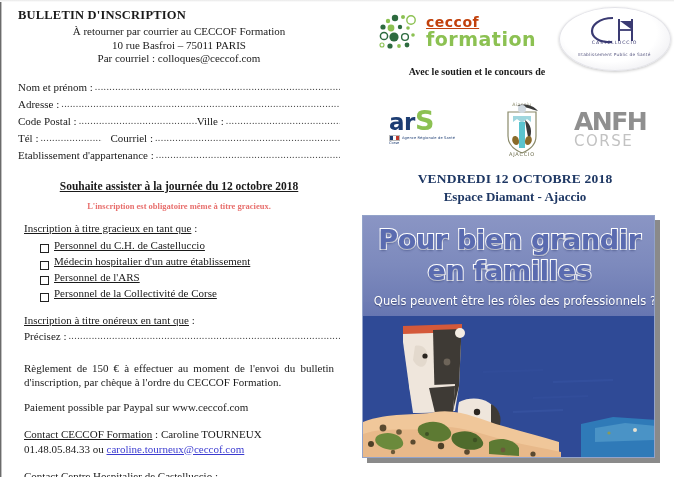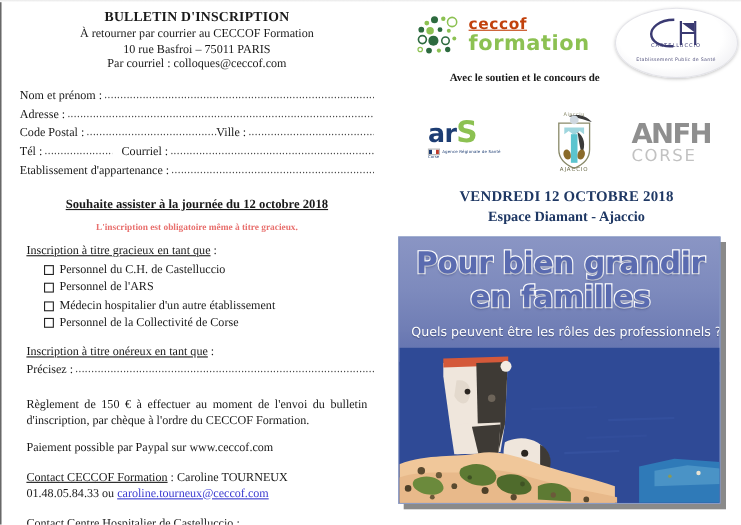--- a/index.html
+++ b/index.html
@@ -35,21 +35,21 @@
   }
 
   
   .left-col {
     position: absolute;
     left: 18px;
     top: 8px;
     width: 322px;
   }
   .form-title {
-    text-align: center;
+    text-align: left;
     font-weight: bold;
     font-size: 12.5px;
     letter-spacing: .2px;
     margin: 0 0 2px 0;
   }
   .form-subline {
     text-align: center;
     font-size: 11px;
     line-height: 13.5px;
     margin: 0;
@@ -100,23 +100,24 @@
   }
   .sub-heading .u { text-decoration: underline; }
 
   .checks {
     margin: 4px 0 0 22px;
   }
   .check-item {
     font-size: 11px;
     line-height: 15.5px;
     display: flex;
-    align-items: center;
+    align-items: flex-end;
     gap: 5px;
     margin-bottom: 1px;
+    text-decoration: underline;
   }
   .check-item.tight { margin-bottom: 0; }
   .checkbox {
     display: inline-block;
     width: 7px;
     height: 7px;
     border: 1px solid #222;
     flex: 0 0 auto;
     position: relative;
     top: 0px;
@@ -447,27 +448,27 @@
 
     <div class="sub-heading">
       <span class="u">Inscription à titre gracieux en tant que</span><span> :</span>
     </div>
 
     <div class="checks">
       <div class="check-item">
         <span class="checkbox"></span>
         <span>Personnel du C.H. de Castelluccio</span>
       </div>
+      <div class="check-item tight">
+        <span class="checkbox"></span>
+        <span>Médecin hospitalier d'un autre établissement</span>
+      </div>
       <div class="check-item">
         <span class="checkbox"></span>
         <span>Personnel de l'ARS</span>
-      </div>
-      <div class="check-item tight">
-        <span class="checkbox"></span>
-        <span>Médecin hospitalier d'un autre établissement</span>
       </div>
       <div class="check-item tight">
         <span class="checkbox"></span>
         <span>Personnel de la Collectivité de Corse</span>
       </div>
     </div>
 
     <div class="sub-heading onereux">
       <span class="u">Inscription à titre onéreux en tant que</span><span> :</span>
     </div>

